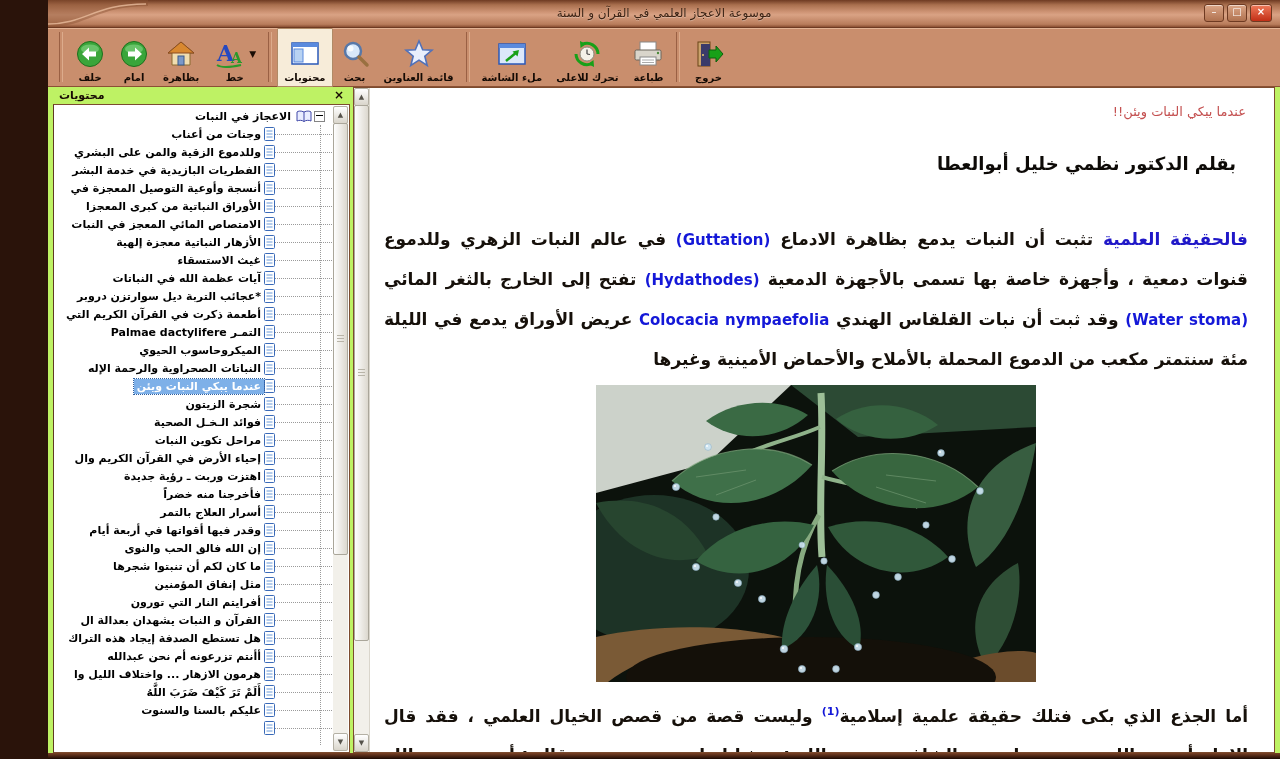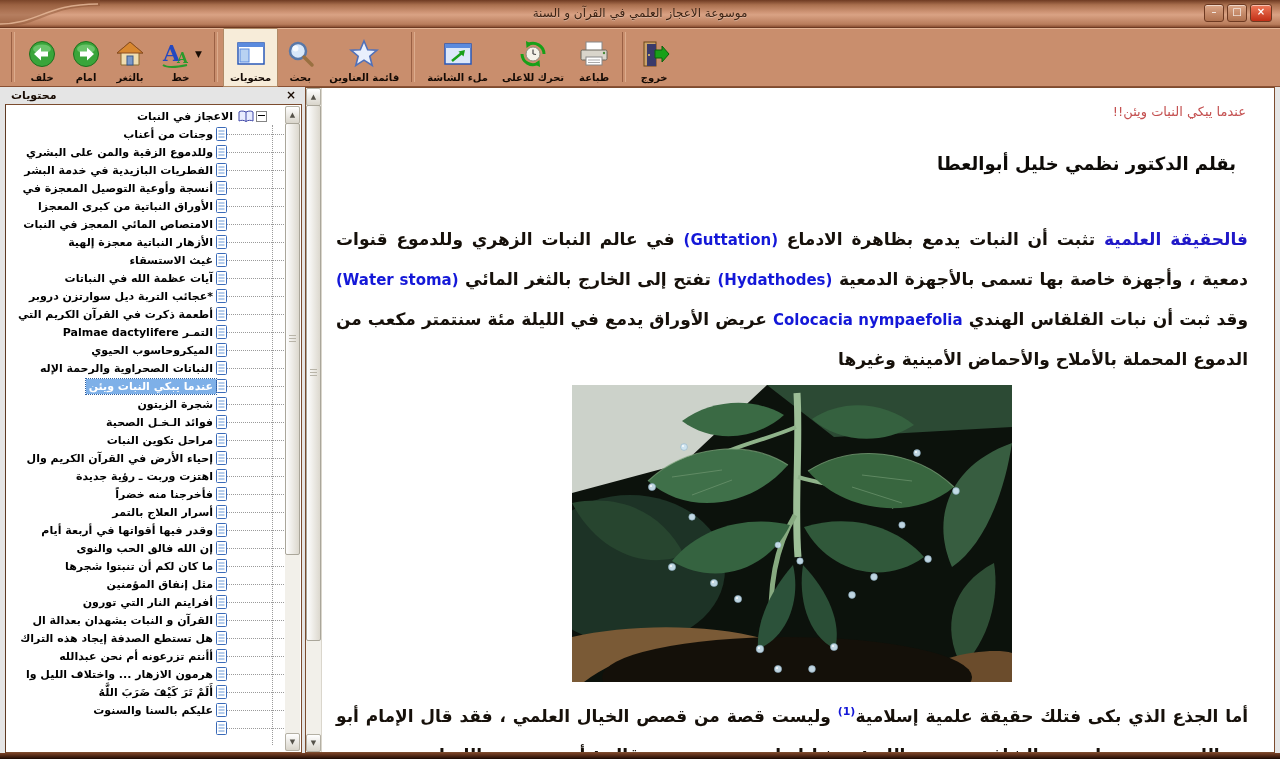--- a/index.html
+++ b/index.html
@@ -1,17 +1,17 @@
 <!DOCTYPE html>
 <html lang="ar"><head>
 <meta charset="utf-8">
 <style>
   html,body{margin:0;padding:0;width:1280px;height:759px;overflow:hidden;background:#2a130a;
     font-family:"DejaVu Sans","Liberation Sans",sans-serif;}
-  .window{position:absolute;inset:0;background:#e5e5e5;}
+  .window{position:absolute;inset:0;background:#bef264;margin-left:48px;}
   .window::after{content:"";position:absolute;left:0;right:0;bottom:0;height:6px;
     background:linear-gradient(#7a4226,#3a1b0e 70%,#190a04);}
   
   .titlebar{position:absolute;top:0;left:0;right:0;height:27px;
     background:linear-gradient(#6e3a22,#a96f4e 18%,#cf9576 45%,#d9a284 55%,#b87c5b 90%,#8a4f32);
     border-bottom:1px solid #6e3a22;}
   .tb-ornament{position:absolute;left:0;top:0;width:150px;height:27px;pointer-events:none;}
   .tb-title{position:absolute;left:0;right:0;top:6px;text-align:center;font-size:12px;
     color:#3c2314;text-shadow:0 1px 0 rgba(255,255,255,.25);}
   .winbtns{position:absolute;right:8px;top:4px;display:flex;}
@@ -32,21 +32,21 @@
   
   .main{position:absolute;top:87px;left:5px;right:5px;bottom:6px;}
   .sidebar{position:absolute;left:0;top:0;bottom:0;width:297px;}
   .side-header{height:16px;display:flex;justify-content:space-between;align-items:center;
     padding:0 6px;font-size:11px;font-weight:bold;color:#190c04;}
   .side-close{font-size:12px;line-height:10px;color:#190c04;cursor:default;}
   .tree{position:absolute;top:17px;left:0;right:0;bottom:0;background:#fff;
     border:1px solid #7c4c2f;border-left-color:#5f3a23;}
   .rows{position:absolute;top:2px;right:17px;left:1px;bottom:1px;direction:rtl;overflow:hidden;}
   .trow{height:18px;display:flex;align-items:center;white-space:nowrap;}
-  .trow.root{padding-right:17px;gap:2px;}
+  .trow.root{padding-right:7px;gap:2px;}
   .ebox{width:9px;height:9px;border:1px solid #848484;background:#fff;position:relative;flex:none;}
   .ebox::after{content:"";position:absolute;left:1px;right:1px;top:3px;height:1px;background:#000;}
   .conn{width:57px;flex:none;border-top:1px dotted #9a9a9a;height:0;}
   .row-label{padding:1px 3px;font-size:11px;font-weight:bold;color:#000;}
   .row-label.sel{background:#7eb0e8;color:#fff;outline:1px dotted #2f5f9e;}
   .vline{position:absolute;top:20px;right:28px;height:620px;width:0;border-right:1px dotted #9a9a9a;}
   .ticon{flex:none;display:flex;}
   
   .vscroll{background:#f2f0ea;position:relative;}
   .tree-scroll{position:absolute;right:1px;top:1px;bottom:1px;width:15px;}
@@ -119,21 +119,21 @@
     </div>
 
     <div class="tbtn">
       <span class="icn">
         <svg width="30" height="30">
             <polygon points="15,3 28,14 24,14 24,26 6,26 6,14 2,14" fill="#f0ddb0" stroke="#8a6a30"></polygon>
         <polygon points="15,3 28,14 2,14" fill="#d88830" stroke="#8a4a20"></polygon>
         <rect x="12" y="17" width="6" height="9" fill="#7a98c8" stroke="#3a5888"></rect>
           </svg>
       </span>
-      <span class="tlabel">بالثغر</span>
+      <span class="tlabel">بظاهرة</span>
     </div>
 
     <div class="tbtn">
       <span class="icn">
         <svg width="34" height="30">
             <text x="4" y="22" font-size="22" font-weight="bold" fill="#2448c0" font-family="DejaVu Serif,serif">A</text>
         <text x="18" y="24" font-size="14" font-weight="bold" fill="#2a9a2a" font-family="DejaVu Serif,serif">A</text>
         <path d="M4,26 q6,4 24,0" stroke="#2a9a2a" stroke-width="2" fill="none"></path>
           </svg>
         <span class="dd-arrow">▼</span>

